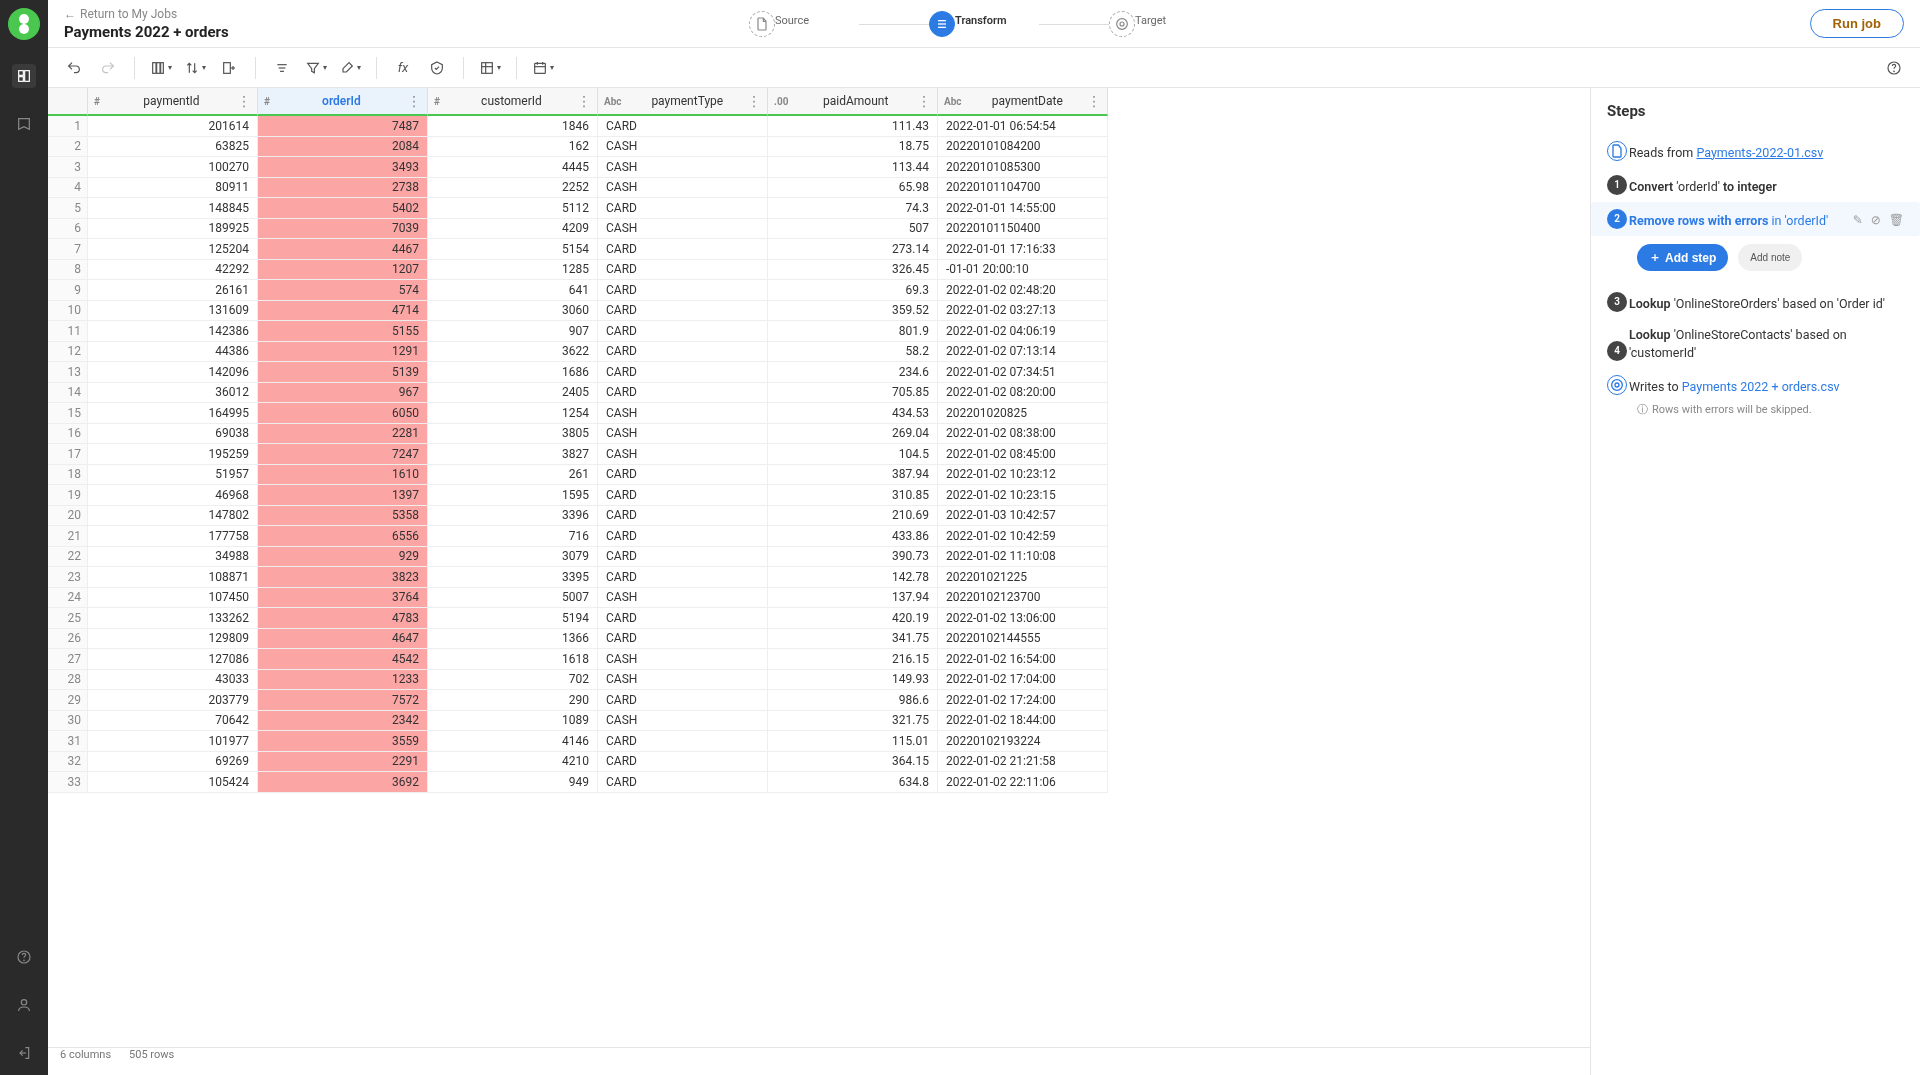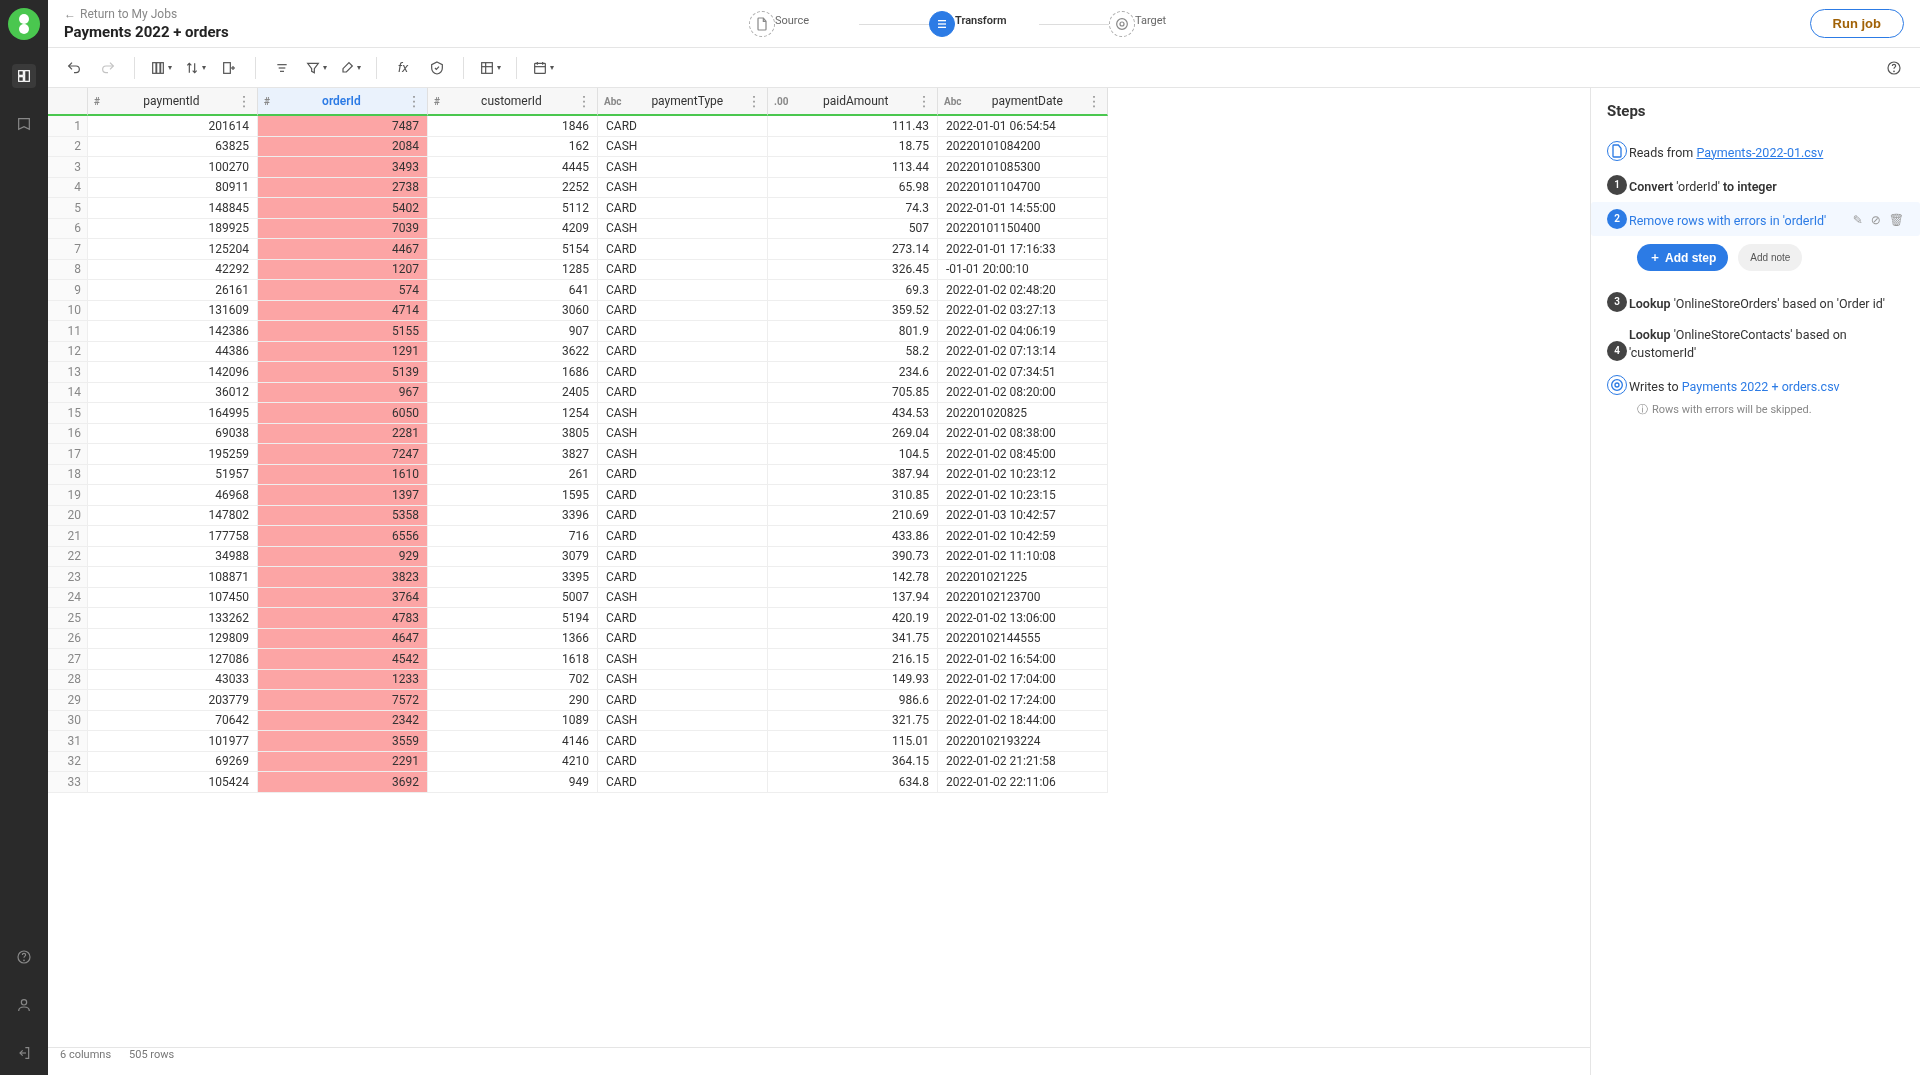--- a/index.html
+++ b/index.html
@@ -531,21 +531,21 @@
         <div class="step-text"><span>Reads from</span> <span class="link u">Payments-2022-01.csv</span></div>
       </div>
 
       <div class="step-row">
         <div class="step-badge num">1</div>
         <div class="step-text"><span class="bold">Convert</span> <span>'orderId'</span> <span class="bold">to integer</span></div>
       </div>
 
       <div class="step-row sel">
         <div class="step-badge sel">2</div>
-        <div class="step-text"><span class="link" style="font-weight:400">Remove rows with errors</span> <span class="link">in 'orderId'</span></div>
+        <div class="step-text"><span class="link" style="font-weight:700">Remove rows with errors</span> <span class="link">in 'orderId'</span></div>
         <div class="step-actions">
           <span>✎</span>
           <span>⊘</span>
           <span>🗑</span>
         </div>
       </div>
 
       <div class="btn-row">
         <button class="btn-primary">
             <span>＋</span>

